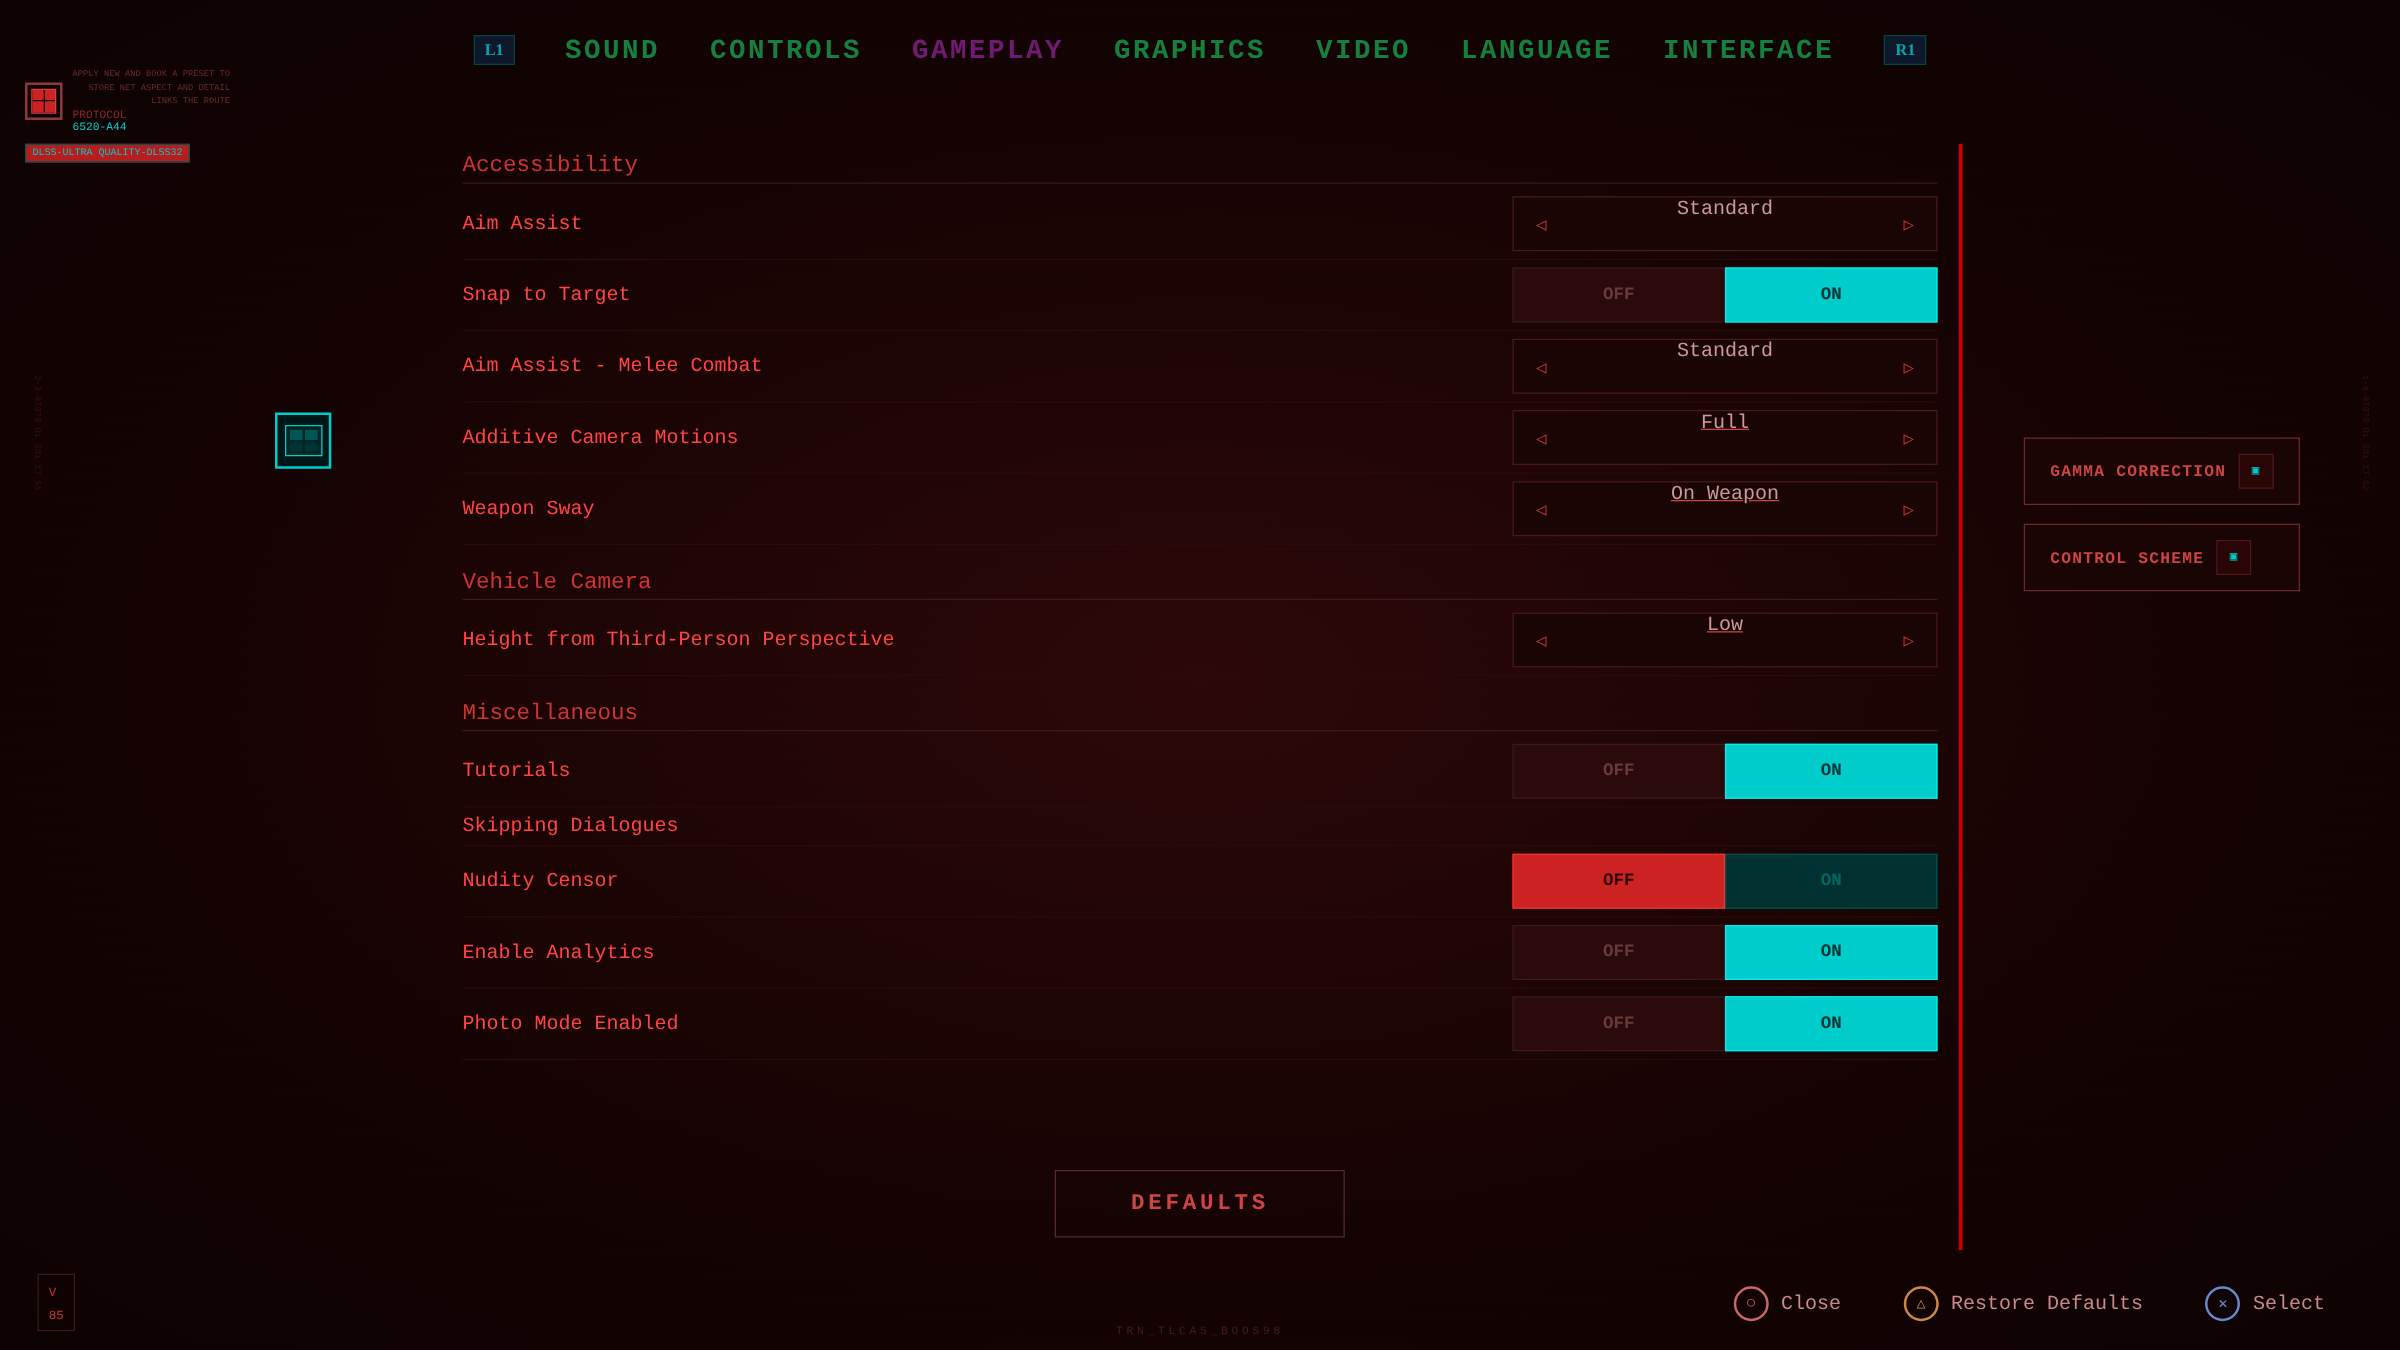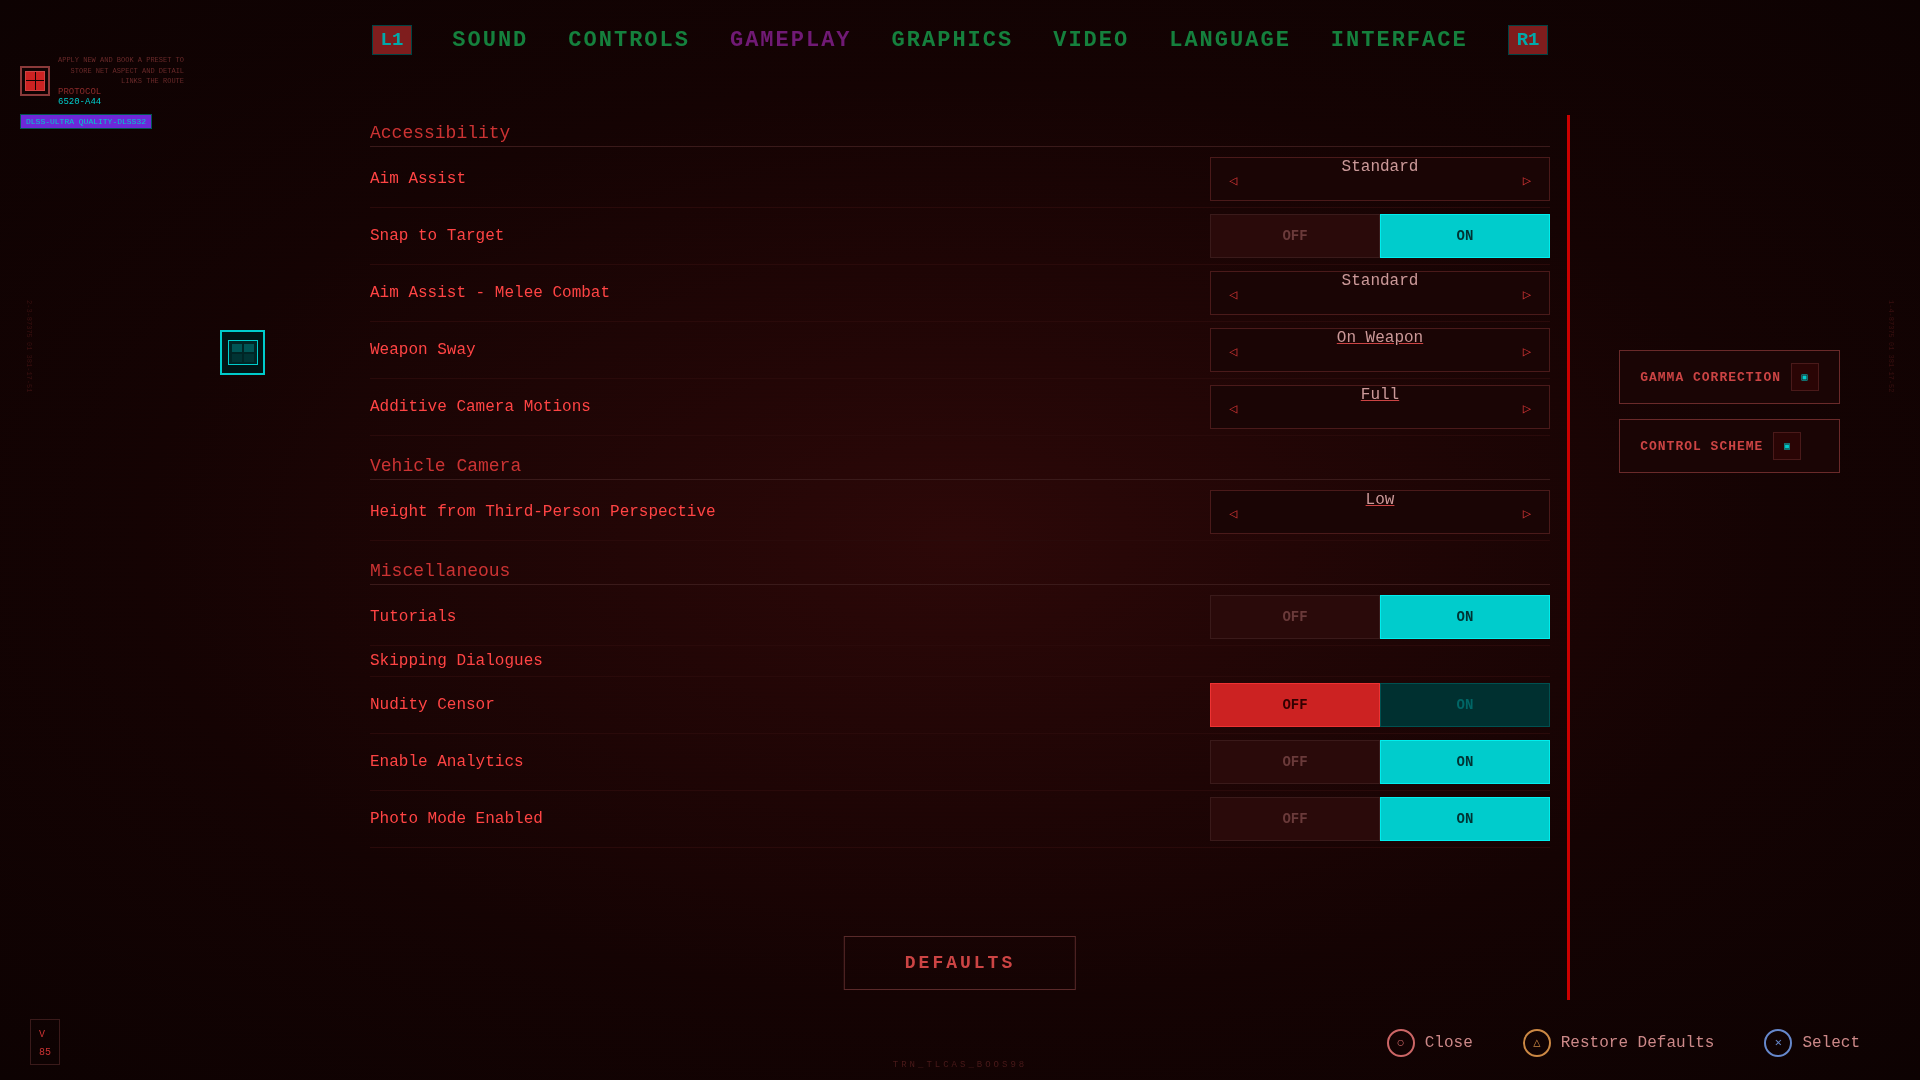--- a/index.html
+++ b/index.html
@@ -394,43 +394,43 @@
       font-family: 'Courier New', monospace;
     }
 
     .tld-code {
       color: #00cccc;
       font-size: 9px;
       font-family: 'Courier New', monospace;
     }
 
     .tld-highlight {
-      background: #6d28d9;
+      background: #b91c1c;
       border: 1px solid #005555;
       color: #00cccc;
       font-size: 8px;
       padding: 2px 5px;
       margin-top: 3px;
       display: inline-block;
       font-family: 'Courier New', monospace;
     }
 
     
     .value-underline {
       text-decoration: underline;
       text-decoration-color: #cc4444;
     }
 
     .nav-bracket {
       color: #00aaaa;
-      font-size: 19px;
-      background: #7f1d1d;
+      font-size: 13px;
+      background: #0f172a;
       border: 1px solid #004444;
       padding: 3px 8px;
-      font-family: Liberation Mono, monospace;
+      font-family: Liberation Serif, serif;
       font-weight: bold;
     }
 
     
     .arrow-left::before { content: '◁'; }
     .arrow-right::before { content: '▷'; }
   </style>
 </head>
 <body>
 
@@ -506,33 +506,33 @@
   <div class="setting-row">
     <span class="setting-label">Aim Assist - Melee Combat</span>
     <div class="arrow-selector">
       <div class="arrow-btn arrow-left"></div>
       <span class="arrow-value">Standard</span>
       <div class="arrow-btn arrow-right"></div>
     </div>
   </div>
 
   <div class="setting-row">
+    <span class="setting-label">Additive Camera Motions</span>
+    <div class="arrow-selector">
+      <div class="arrow-btn arrow-left"></div>
+      <span class="arrow-value value-underline">Full</span>
+      <div class="arrow-btn arrow-right"></div>
+    </div>
+  </div>
+
+  <div class="setting-row">
     <span class="setting-label">Weapon Sway</span>
     <div class="arrow-selector">
       <div class="arrow-btn arrow-left"></div>
       <span class="arrow-value value-underline">On Weapon</span>
-      <div class="arrow-btn arrow-right"></div>
-    </div>
-  </div>
-
-  <div class="setting-row">
-    <span class="setting-label">Additive Camera Motions</span>
-    <div class="arrow-selector">
-      <div class="arrow-btn arrow-left"></div>
-      <span class="arrow-value value-underline">Full</span>
       <div class="arrow-btn arrow-right"></div>
     </div>
   </div>
 
   <div class="section-gap"></div>
 
   <div class="section-header">Vehicle Camera</div>
 
   <div class="setting-row">
     <span class="setting-label">Height from Third-Person Perspective</span>

